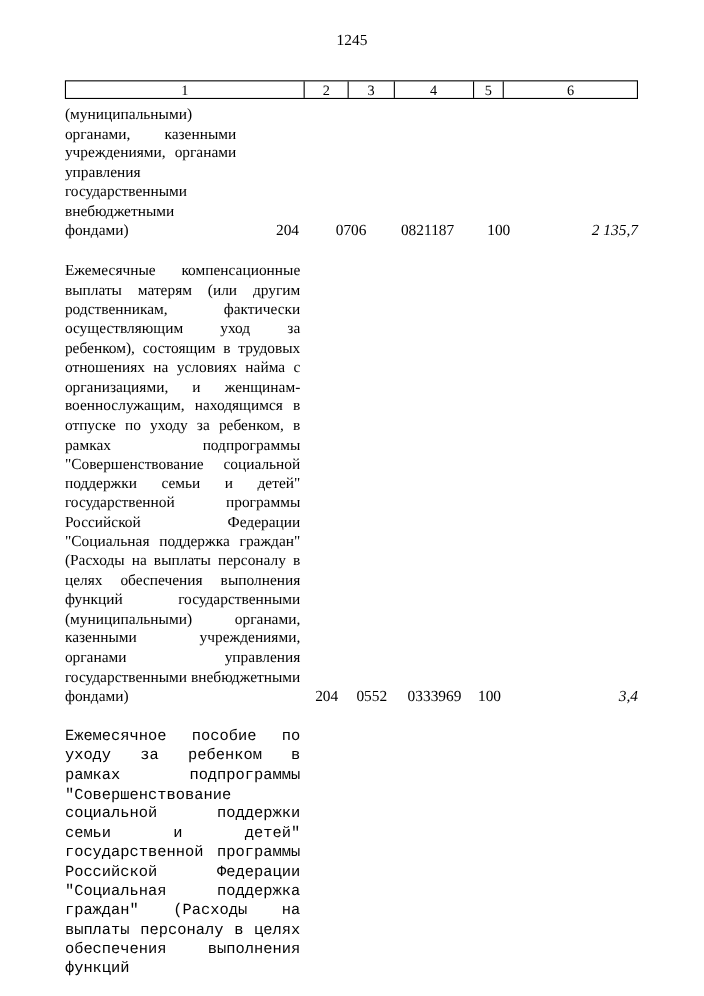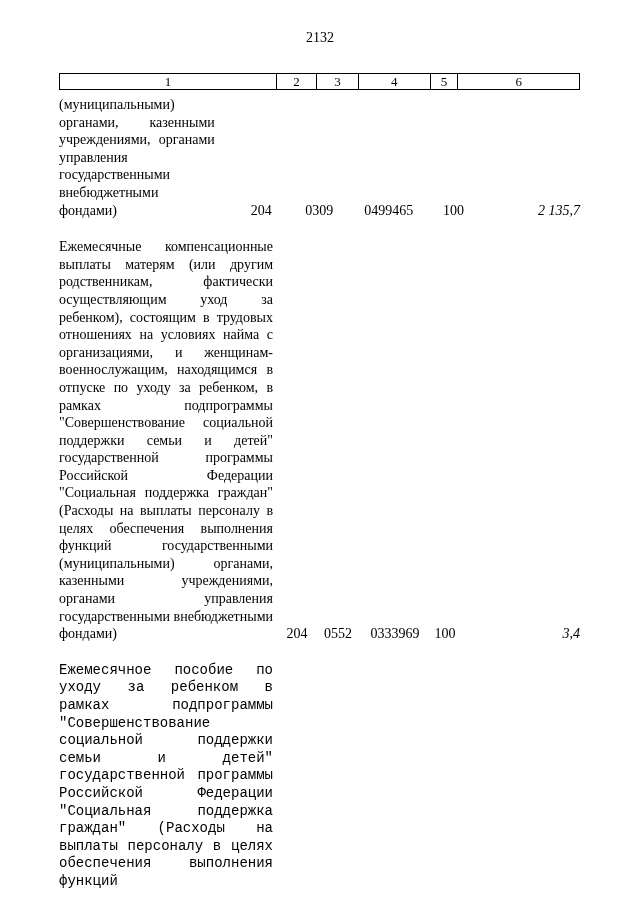--- a/index.html
+++ b/index.html
@@ -77,37 +77,37 @@
   }
   .table-body .c6 {
     text-align: right;
     font-style: italic;
   }
 </style>
 </head>
 <body>
 
 <div class="page">
-  <div class="page-number">2132</div>
+  <div class="page-number">1245</div>
 
   <div class="doc-table">
     <div class="header-row">
       <div class="cell c1">1</div>
       <div class="cell c2">2</div>
       <div class="cell c3">3</div>
       <div class="cell c4">4</div>
       <div class="cell c5">5</div>
       <div class="cell c6">6</div>
     </div>
     <div class="table-body" id="table-body">
         <div class="row">
           <div class="cell c1">(муниципальными) органами, казенными учреждениями, органами управления государственными внебюджетными фондами)</div>
           <div class="cell c2">204</div>
-          <div class="cell c3">0309</div>
-          <div class="cell c4">0499465</div>
+          <div class="cell c3">0706</div>
+          <div class="cell c4">0821187</div>
           <div class="cell c5">100</div>
           <div class="cell c6">2 135,7</div>
         </div>
         <div class="row">
           <div class="cell c1">Ежемесячные компенсационные выплаты матерям (или другим родственникам, фактически осуществляющим уход за ребенком), состоящим в трудовых отношениях на условиях найма с организациями, и женщинам-военнослужащим, находящимся в отпуске по уходу за ребенком, в рамках подпрограммы "Совершенствование социальной поддержки семьи и детей" государственной программы Российской Федерации "Социальная поддержка граждан" (Расходы на выплаты персоналу в целях обеспечения выполнения функций государственными (муниципальными) органами, казенными учреждениями, органами управления государственными внебюджетными фондами)</div>
           <div class="cell c2">204</div>
           <div class="cell c3">0552</div>
           <div class="cell c4">0333969</div>
           <div class="cell c5">100</div>
           <div class="cell c6">3,4</div>

